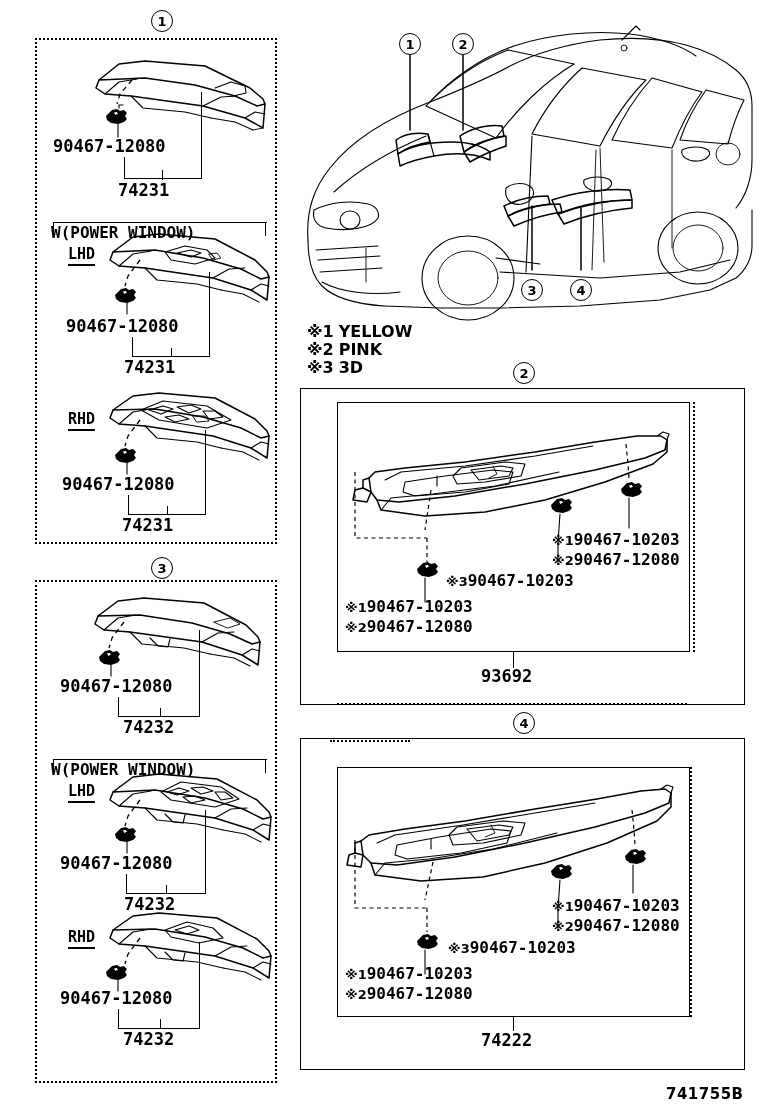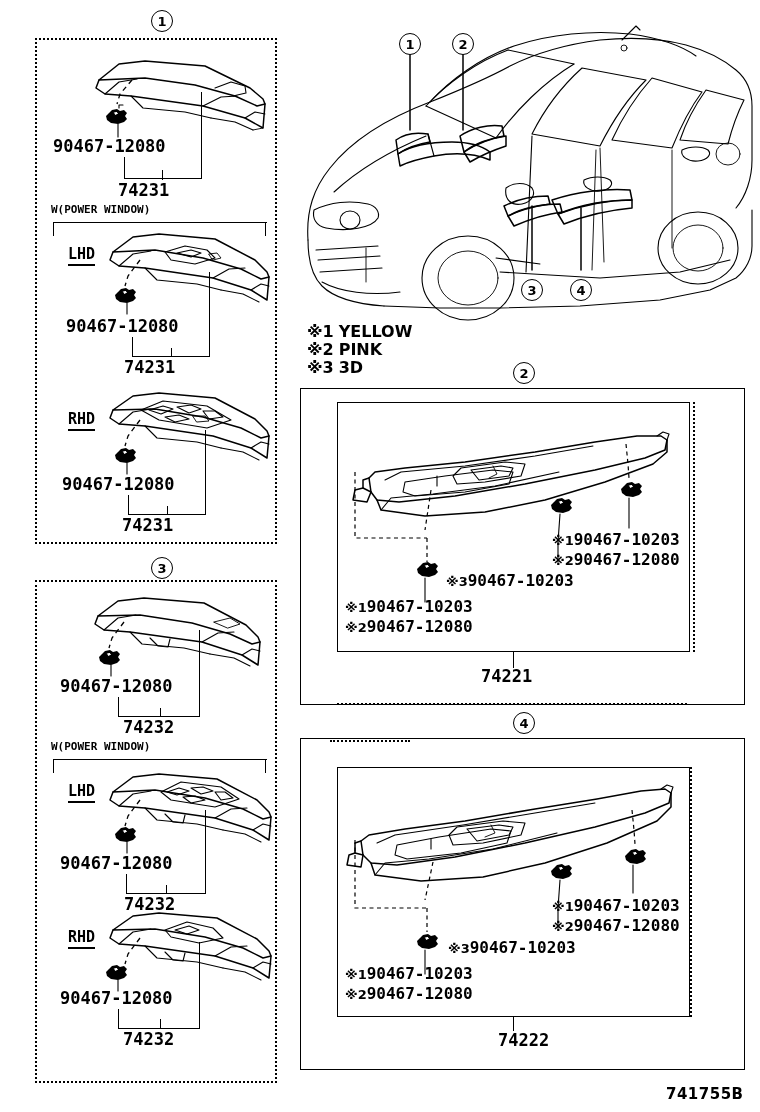--- a/index.html
+++ b/index.html
@@ -28,22 +28,23 @@
   .solidbox { position:absolute; border:1.7px solid #000; background:#fff; }
   .innerbox { position:absolute; border:1.7px solid #000; background:transparent; }
   .dotline-top { position:absolute; border-top:2px dotted #000; }
 
   
   .pn {                         
     position:absolute; font-size:17px; font-weight:bold; letter-spacing:0px;
     white-space:nowrap; font-family:"DejaVu Sans Mono","Liberation Mono",monospace;
   }
   .lbl {                        
-    position:absolute; font-size:11px; font-weight:bold; white-space:nowrap;
+    position:absolute; font-size:16px; font-weight:bold; white-space:nowrap;
     font-family:"DejaVu Sans Mono","Liberation Mono",monospace;
+    margin-top:20px;
   }
   .hand {                       
     position:absolute; font-size:15px; font-weight:bold; white-space:nowrap;
     border-bottom:2px solid #000; padding-bottom:1px; line-height:1.05;
     font-family:"DejaVu Sans Mono","Liberation Mono",monospace;
   }
   .note {                       
     position:absolute; font-size:16px; font-weight:bold; white-space:nowrap;
     font-family:"DejaVu Sans","Liberation Sans",sans-serif;
   }
@@ -429,21 +430,21 @@
   <div class="star-line" style="left:446px; top:571px;">
     <span class="st">※3</span><span>90467-10203</span>
   </div>
   <div class="star-line" style="left:345px; top:597px;">
     <span class="st">※1</span><span>90467-10203</span>
   </div>
   <div class="star-line" style="left:345px; top:617px;">
     <span class="st">※2</span><span>90467-12080</span>
   </div>
   <div class="vline" style="left:513px; top:652px; height:16px;"></div>
-  <div class="pn" style="left:481px; top:666px;">74221</div>
+  <div class="pn" style="left:481px; top:666px;">93692</div>
 
   <div class="badge" style="left:513px; top:712px;">
     <span>4</span>
   </div>
   <div class="solidbox" style="left:300px; top:738px; width:445px; height:332px;"></div>
   <div style="position:absolute; left:330px; top:740px; width:80px; border-top:2px dotted #000;"></div>
   <div class="innerbox" style="left:337px; top:767px; width:353px; height:250px;"></div>
   <div style="position:absolute; left:690px; top:767px; height:250px; border-left:2px dotted #000;"></div>
 
   <svg class="abs" style="left:345px; top:775px;" width="340" height="130">
@@ -502,17 +503,17 @@
   <div class="star-line" style="left:448px; top:938px;">
     <span class="st">※3</span><span>90467-10203</span>
   </div>
   <div class="star-line" style="left:345px; top:964px;">
     <span class="st">※1</span><span>90467-10203</span>
   </div>
   <div class="star-line" style="left:345px; top:984px;">
     <span class="st">※2</span><span>90467-12080</span>
   </div>
   <div class="vline" style="left:513px; top:1017px; height:14px;"></div>
-  <div class="pn" style="left:498px; top:1030px;">74222</div>
+  <div class="pn" style="left:481px; top:1030px;">74222</div>
 
   <div class="ref-code" style="left:666px; top:1085px;">741755B</div>
 
 </div>
 
 </body></html>

